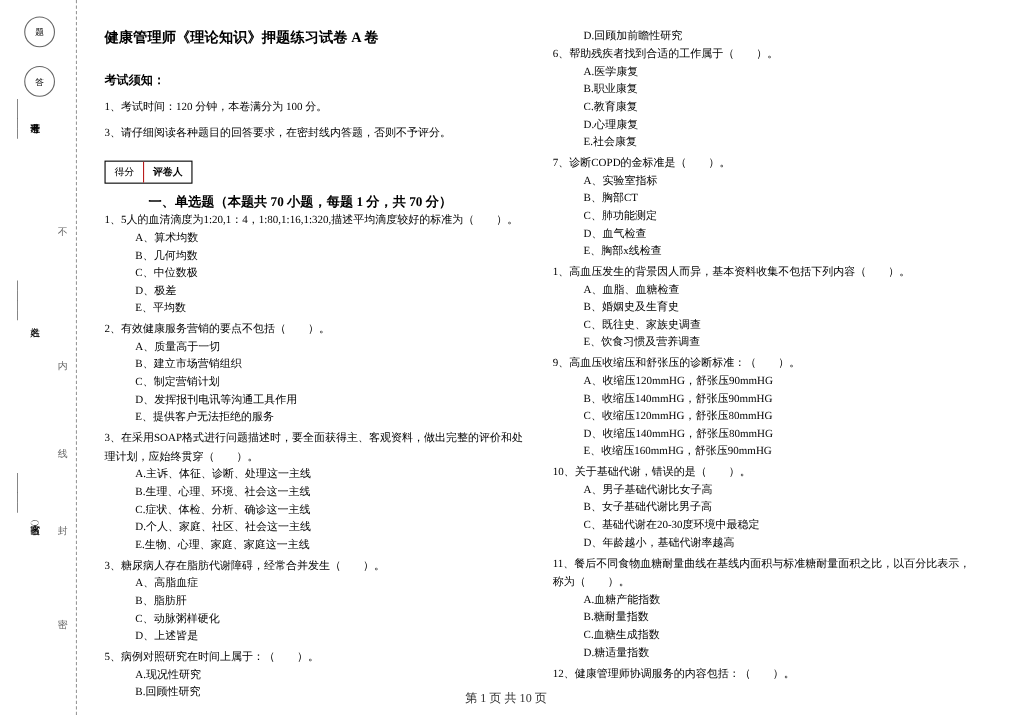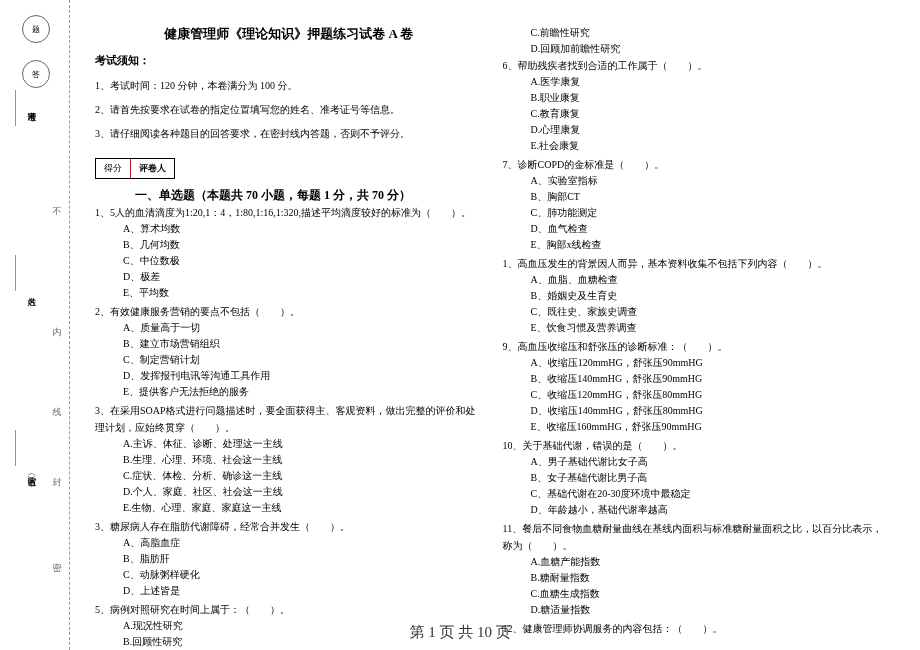--- a/index.html
+++ b/index.html
@@ -58,24 +58,24 @@
     .content {
       flex: 1;
       display: flex;
       padding: 25px 20px 10px 15px;
     }
     .column {
       flex: 1;
       padding: 0 10px;
     }
     .title {
-      text-align: center;
+      text-align: left;
       font-size: 13px;
       font-weight: bold;
-      margin-bottom: 10px;
+      margin-bottom: 22px;
     }
     .notice-header {
       font-size: 11px;
       font-weight: bold;
       margin-bottom: 10px;
     }
     .notice-item {
       font-size: 10px;
       margin-bottom: 8px;
       line-height: 1.6;
@@ -109,21 +109,21 @@
     .option {
       margin-left: 28px;
       font-size: 10px;
       line-height: 1.6;
     }
     .footer {
       position: absolute;
       bottom: 8px;
       width: 100%;
       text-align: center;
-      font-size: 15px;
+      font-size: 11px;
       color: #333;
     }
   </style>
 </head>
 <body>
 
 <div class="page">
 
   <div class="binding-margin">
     <div class="circle-stamp" style="top:15px;">题</div>
@@ -141,21 +141,20 @@
     <div class="binding-field" style="top:430px;">————</div>
     <div class="dashed-marks" style="top:470px;">封</div>
     <div class="dashed-marks" style="top:555px;">密</div>
   </div>
 
   <div class="content">
     <div class="column">
       <div class="title">健康管理师《理论知识》押题练习试卷 A 卷</div>
       <div class="notice-header">考试须知：</div>
       <div class="notice-item">1、考试时间：120 分钟，本卷满分为 100 分。</div>
-      <div class="notice-item">2、请首先按要求在试卷的指定位置填写您的姓名、准考证号等信息。</div>
       <div class="notice-item">3、请仔细阅读各种题目的回答要求，在密封线内答题，否则不予评分。</div>
 
       <div>
         <div class="score-box">
           <div class="score-cell">得分</div>
           <div class="score-cell">评卷人</div>
         </div>
         <span class="section-title">一、单选题（本题共 70 小题，每题 1 分，共 70 分）</span>
       </div>
 
@@ -195,21 +194,20 @@
       </div>
 
       <div class="question">
         <div class="question-stem">5、病例对照研究在时间上属于：（　　）。</div>
         <div class="option">A.现况性研究</div>
         <div class="option">B.回顾性研究</div>
       </div>
     </div>
 
     <div class="column">
-      <div class="option">C.前瞻性研究</div>
       <div class="option">D.回顾加前瞻性研究</div>
 
       <div class="question">
         <div class="question-stem">6、帮助残疾者找到合适的工作属于（　　）。</div>
         <div class="option">A.医学康复</div>
         <div class="option">B.职业康复</div>
         <div class="option">C.教育康复</div>
         <div class="option">D.心理康复</div>
         <div class="option">E.社会康复</div>
       </div>

